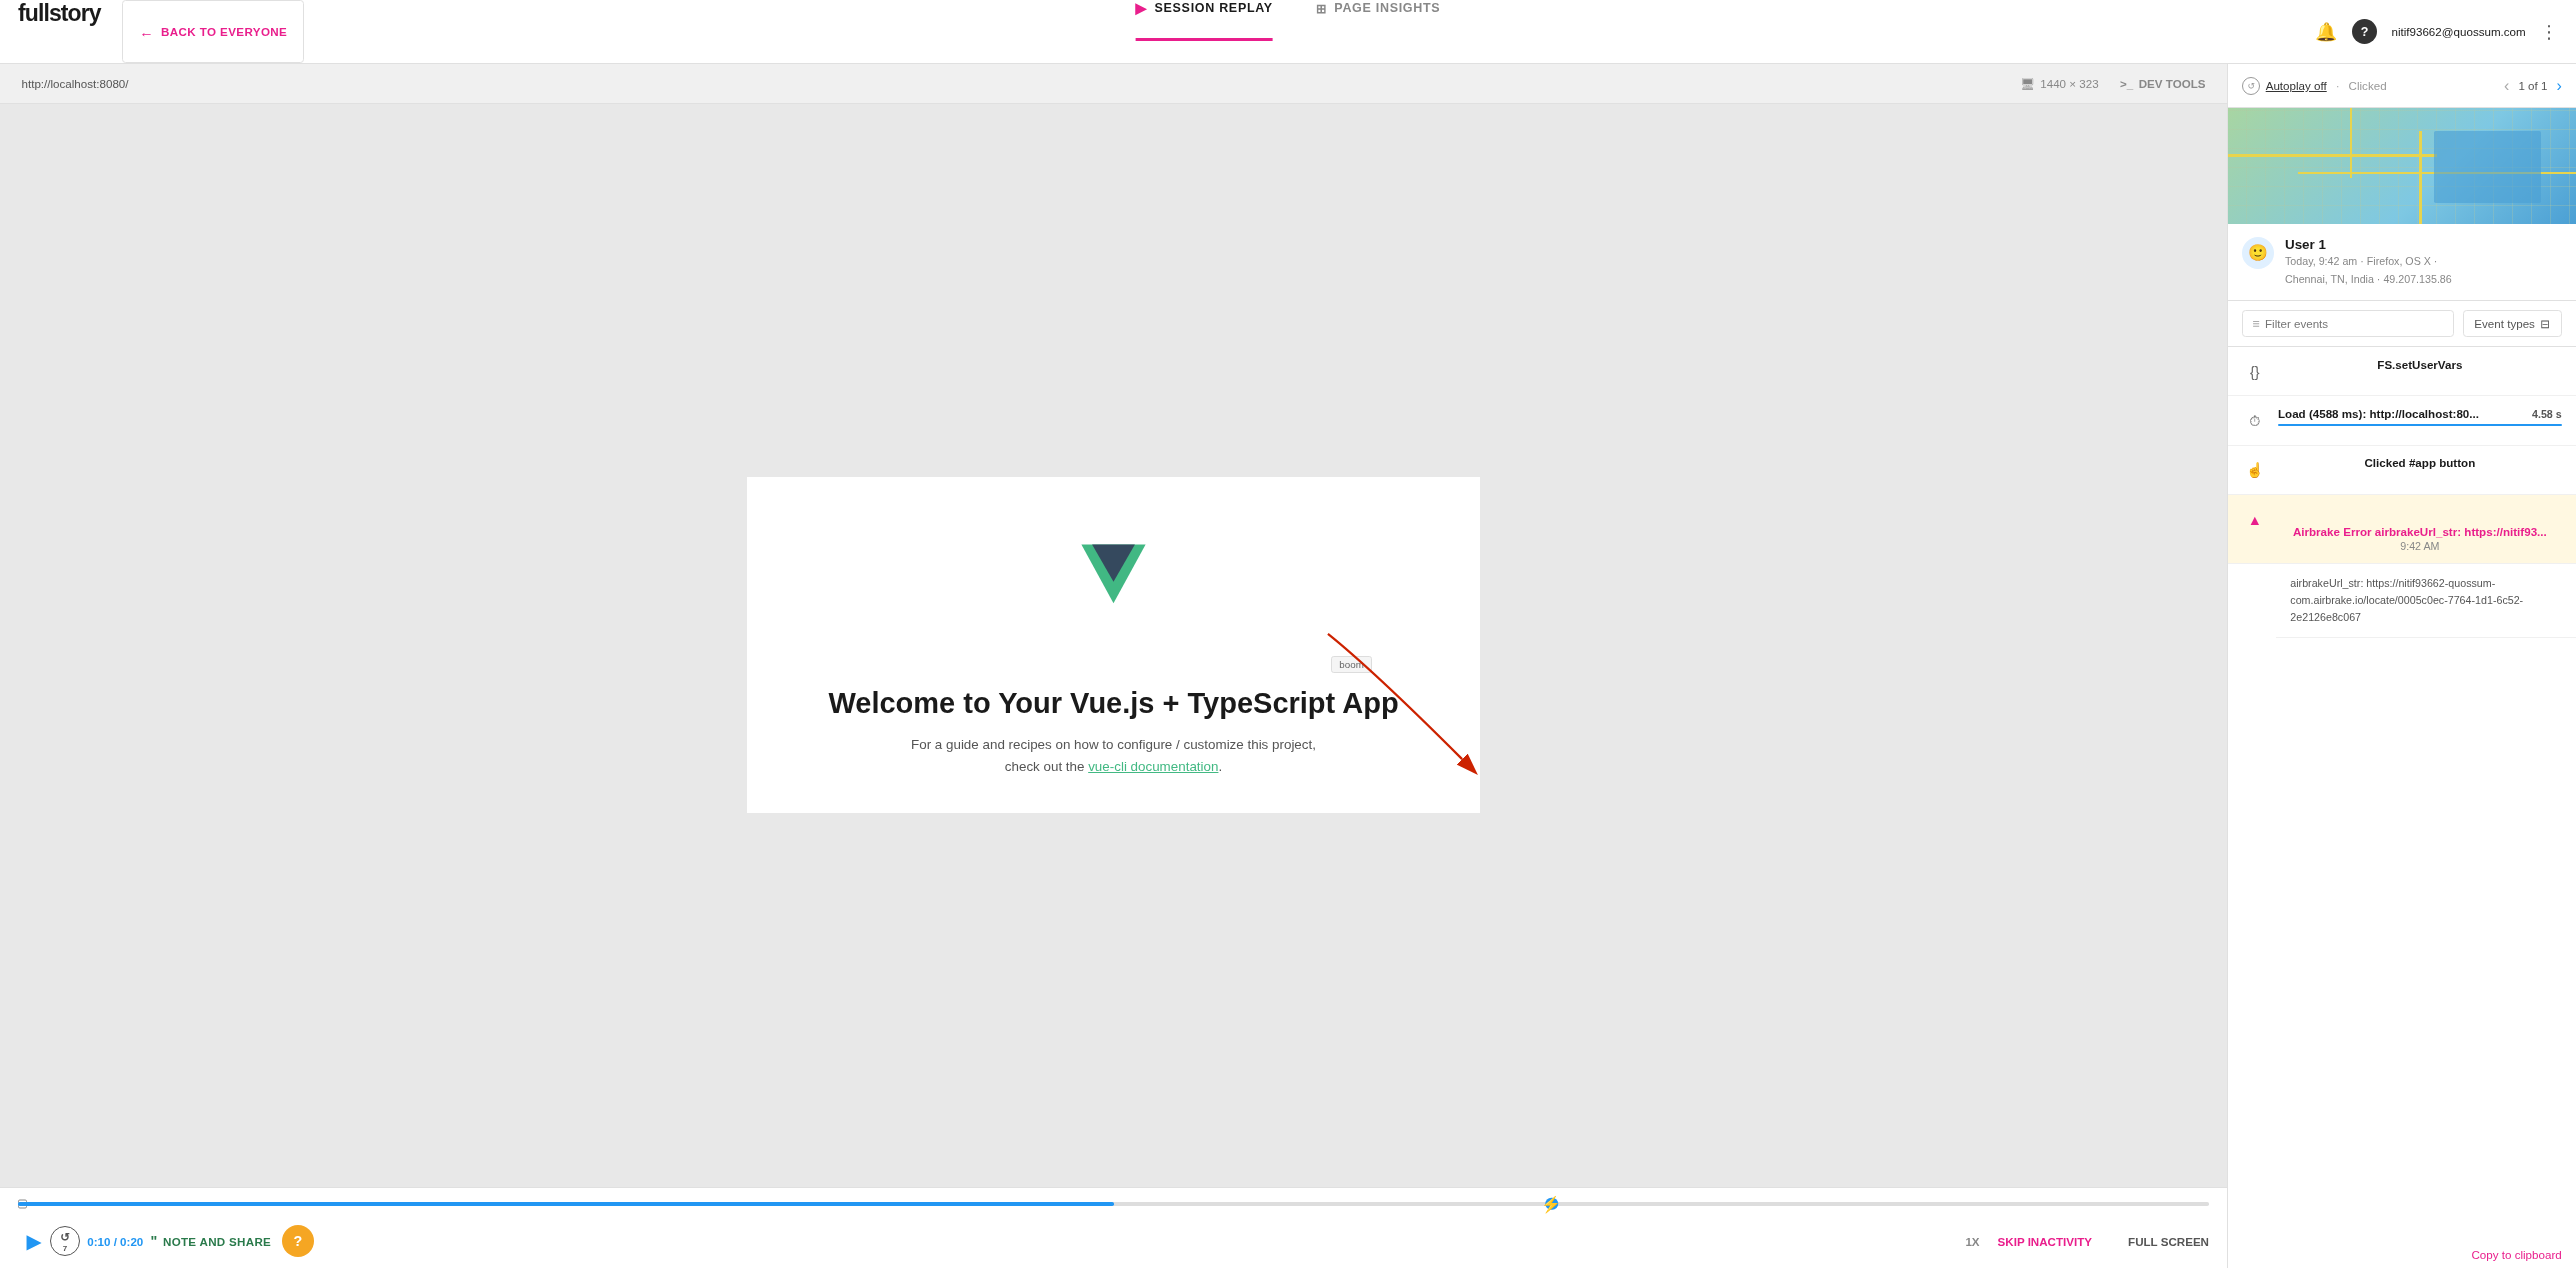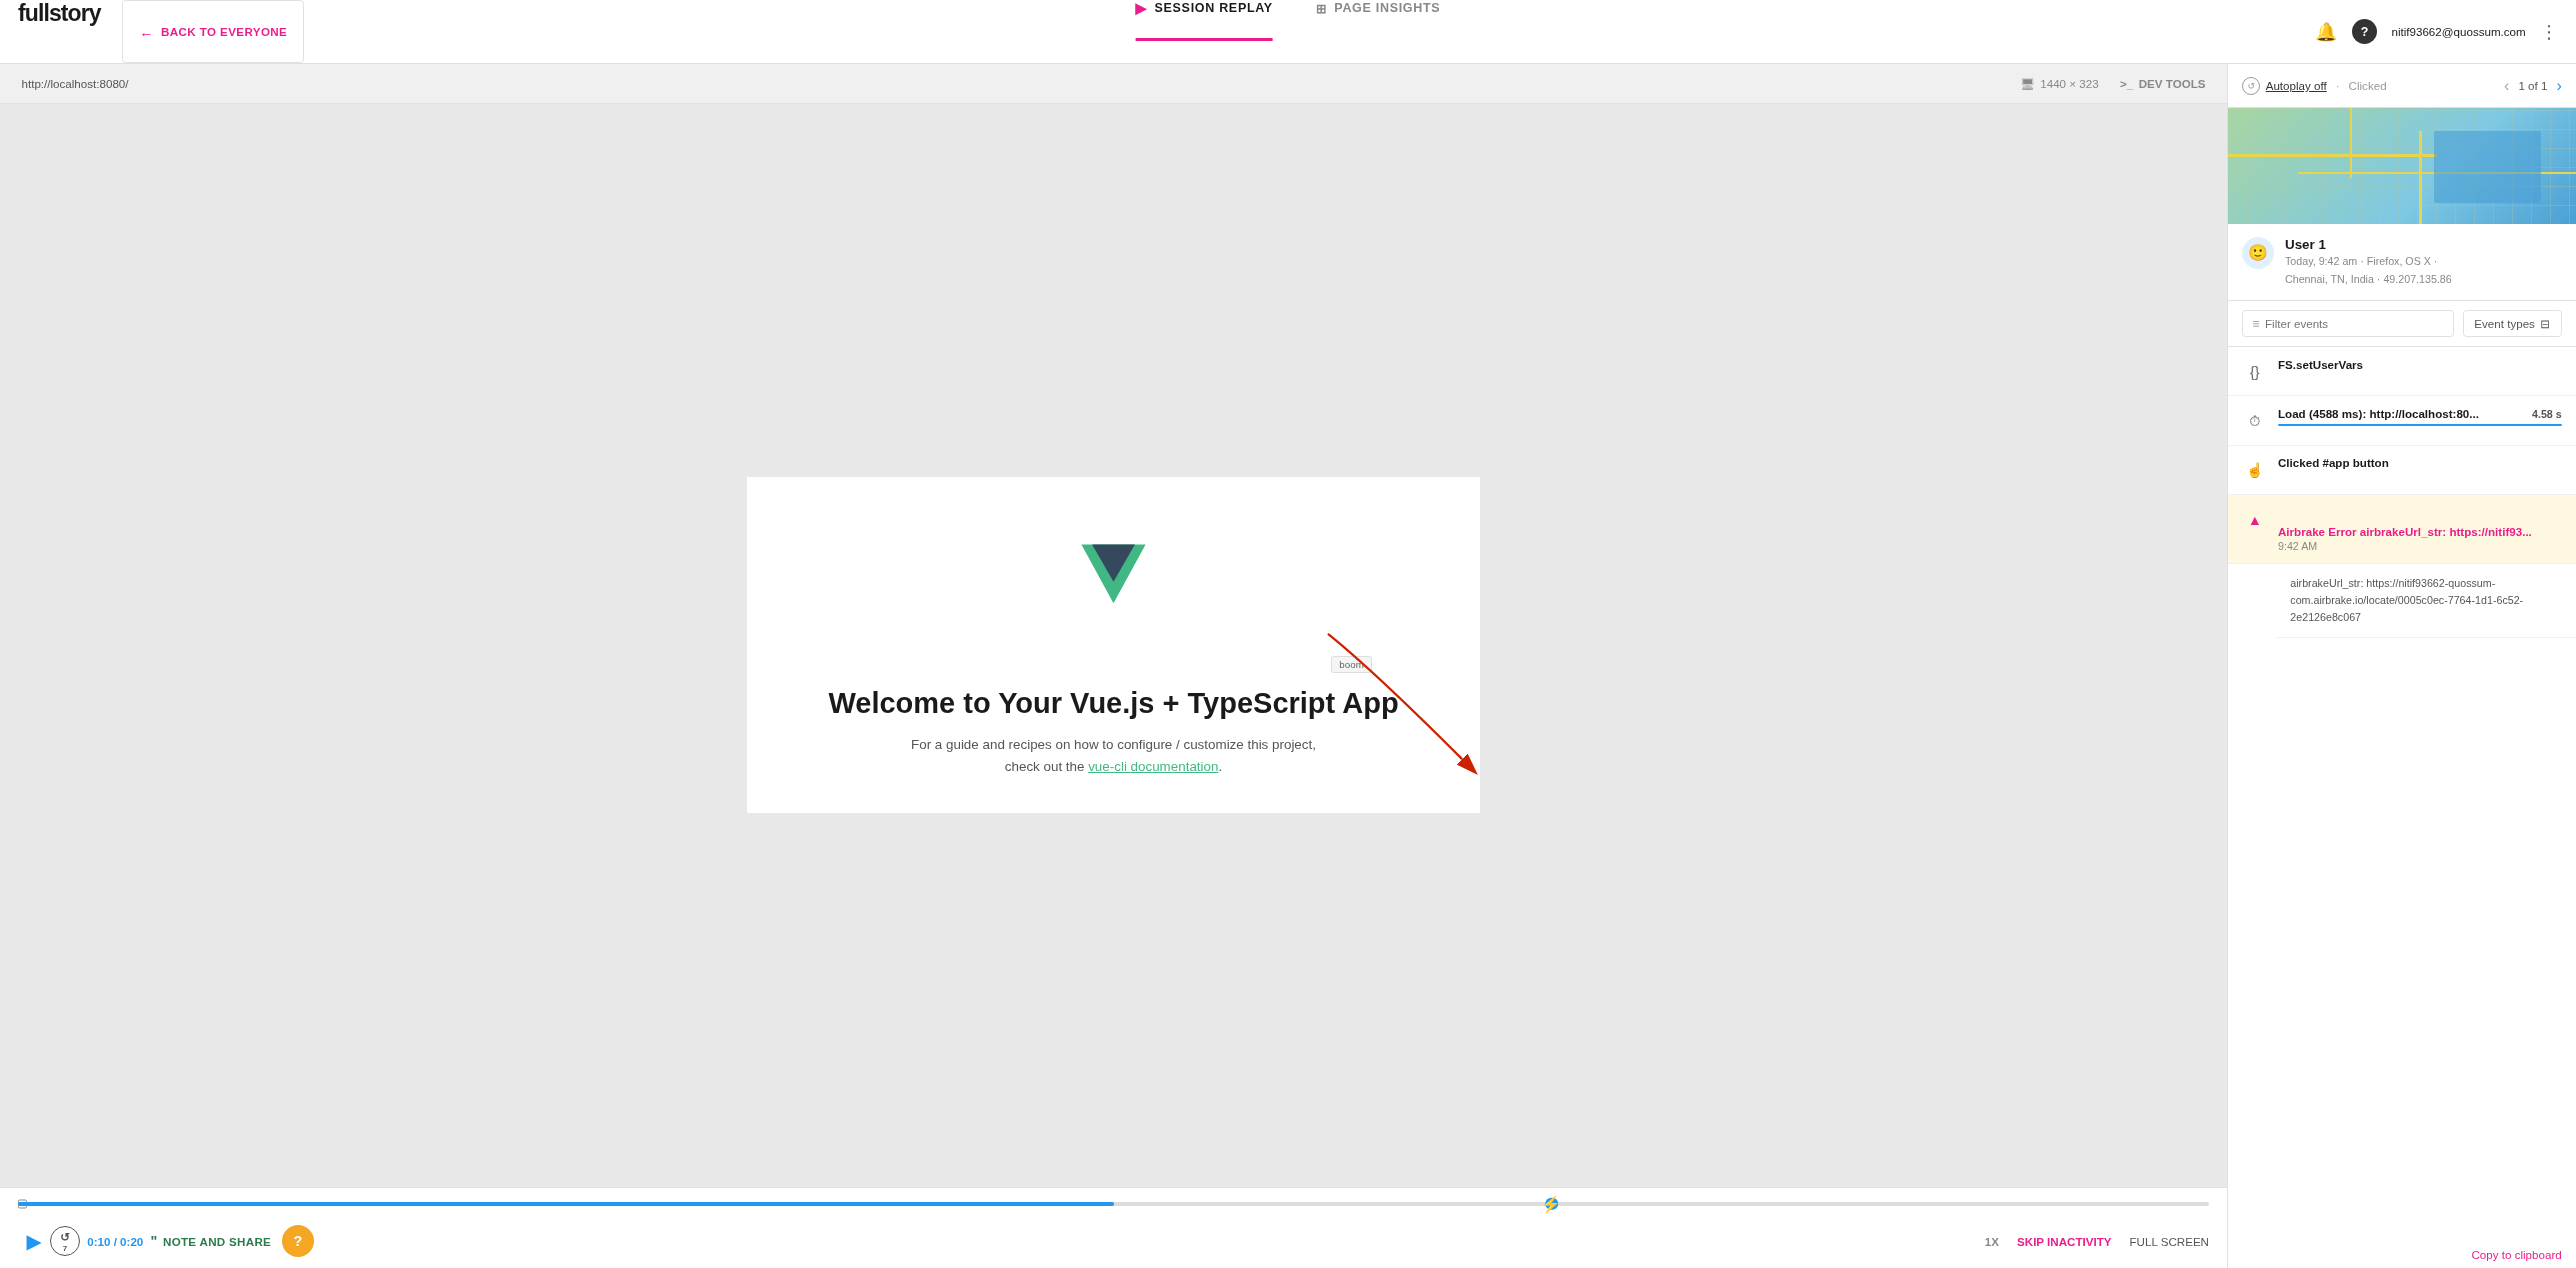--- a/index.html
+++ b/index.html
@@ -110,21 +110,21 @@
       background: none;
     }
     .time-display { color: #2196f3; font-size: 11.6px; font-weight: 600; margin: 0 7.2px; }
     .note-btn {
       display: flex; align-items: center; gap: 5.4px; color: #2a7a4b; font-size: 11.6px;
       font-weight: 700; cursor: pointer; border: none; background: none; letter-spacing: 0.3px;
     }
     .spacer { flex: 1; }
     .speed-badge { color: #888; font-size: 11.6px; font-weight: 600; }
     .skip-inactivity { color: #e91e8c; font-size: 11.6px; font-weight: 700; cursor: pointer; margin: 0 18px; }
-    .fullscreen { color: #555; font-size: 11.6px; font-weight: 400; cursor: pointer; }
+    .fullscreen { color: #555; font-size: 11.6px; font-weight: 700; cursor: pointer; margin-left: 18px; }
 
     
     .help-bubble {
       width: 32px; height: 32px; border-radius: 50%; background: #f5a623;
       display: flex; align-items: center; justify-content: center; color: #fff;
       font-size: 14.3px; font-weight: 700; cursor: pointer; margin: 0 10.7px;
     }
 
     
     .right-panel {
@@ -202,21 +202,21 @@
     .events-list { flex: 1; overflow-y: auto; }
     .event-item {
       display: flex; align-items: flex-start; gap: 10.7px; padding: 10.7px 14.3px;
       border-bottom: 0.9px solid #f0f0f0; cursor: pointer;
     }
     .event-item.highlighted { background: #fff8e1; }
     .event-icon {
       width: 25px; height: 25px; display: flex; align-items: center; justify-content: center;
       font-size: 14.3px; color: #666; flex-shrink: 0; margin-top: 1.8px;
     }
-    .event-content { flex: 1; }
+    .event-content { flex: 1; text-align: center; }
     .event-title { font-size: 11.6px; font-weight: 600; color: #1a1a1a; }
     .event-title.error { color: #e91e8c; font-weight: 700; margin-top: 20px; }
     .event-subtitle { font-size: 10.7px; color: #888; margin-top: 1.8px; }
     .event-duration { font-size: 10.7px; color: #555; font-weight: 600; margin-left: auto; }
     .event-progress { height: 2.7px; background: #2196f3; margin-top: 3.6px; border-radius: 1.8px; }
 
     .airbrake-detail {
       padding: 10.7px 14.3px; font-size: 10.7px; color: #555; line-height: 1.6; border-bottom: 0.9px solid #f0f0f0; margin-left: 48px;
     }
 

